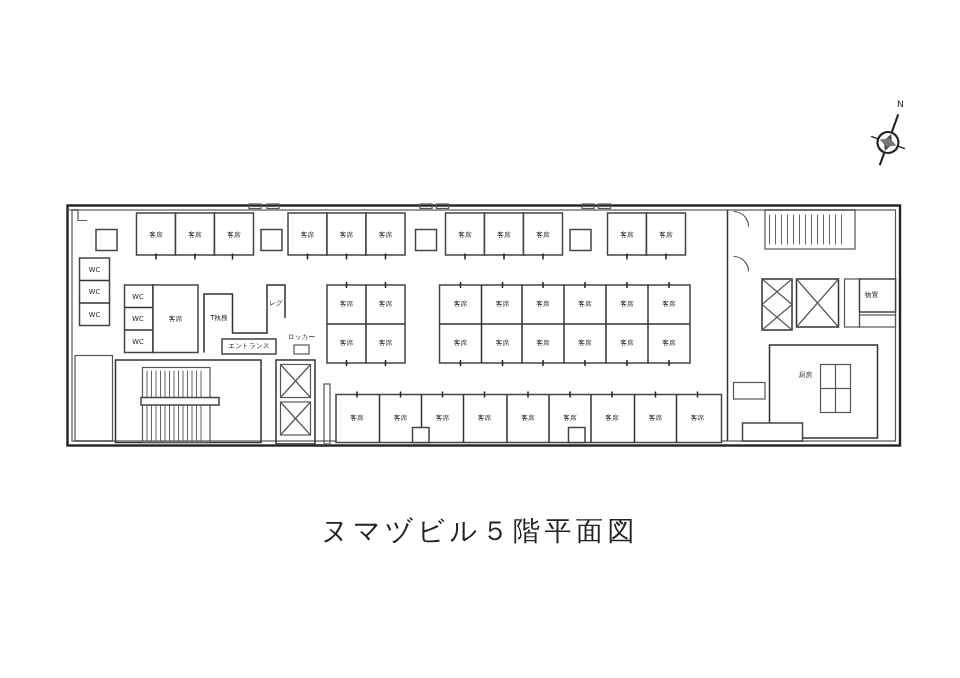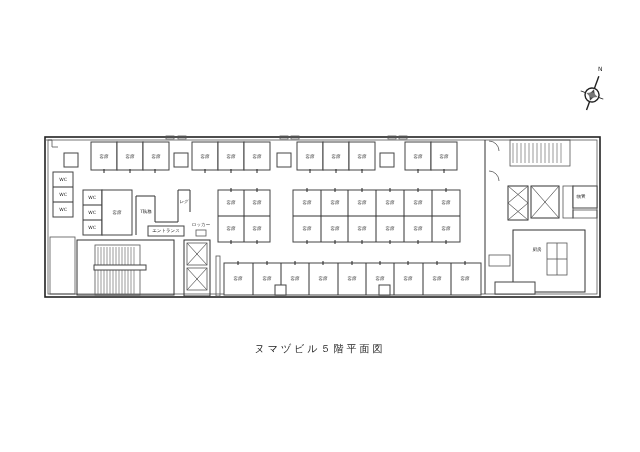--- a/index.html
+++ b/index.html
@@ -3,21 +3,21 @@
 <meta charset="utf-8">
 <style>
   html, body { margin:0; padding:0; background:#ffffff; }
   body { width:640px; height:452px; position:relative; overflow:hidden; font-family:"DejaVu Sans", sans-serif; }
   #plan { position:absolute; left:0; top:0; }
   .wall { fill:none; stroke:#333; stroke-width:1; }
   .wall2 { fill:none; stroke:#555; stroke-width:0.8; }
   .thick { fill:none; stroke:#222; stroke-width:1.6; }
   .room { fill:#fff; stroke:#444; stroke-width:1; }
   .lbl { font-size:4.5px; fill:#222; text-anchor:middle; dominant-baseline:middle; }
-  .cap { position:absolute; left:0; width:640px; top:342px; text-align:center; font-size:10px; letter-spacing:3px; color:#222; font-family:"DejaVu Sans", sans-serif; }
+  .cap { position:absolute; left:0; width:640px; top:342px; text-align:center; font-size:18px; letter-spacing:3px; color:#222; font-family:"DejaVu Sans", sans-serif; }
   .tick { stroke:#222; stroke-width:1; }
 </style>
 </head>
 <body>
 
 <svg id="plan" width="640" height="452" viewBox="0 0 640 452">
 
   <g>
     <rect x="45" y="137" width="555" height="160" class="thick"></rect>
     <rect x="48" y="140" width="549" height="154" class="wall2"></rect>

